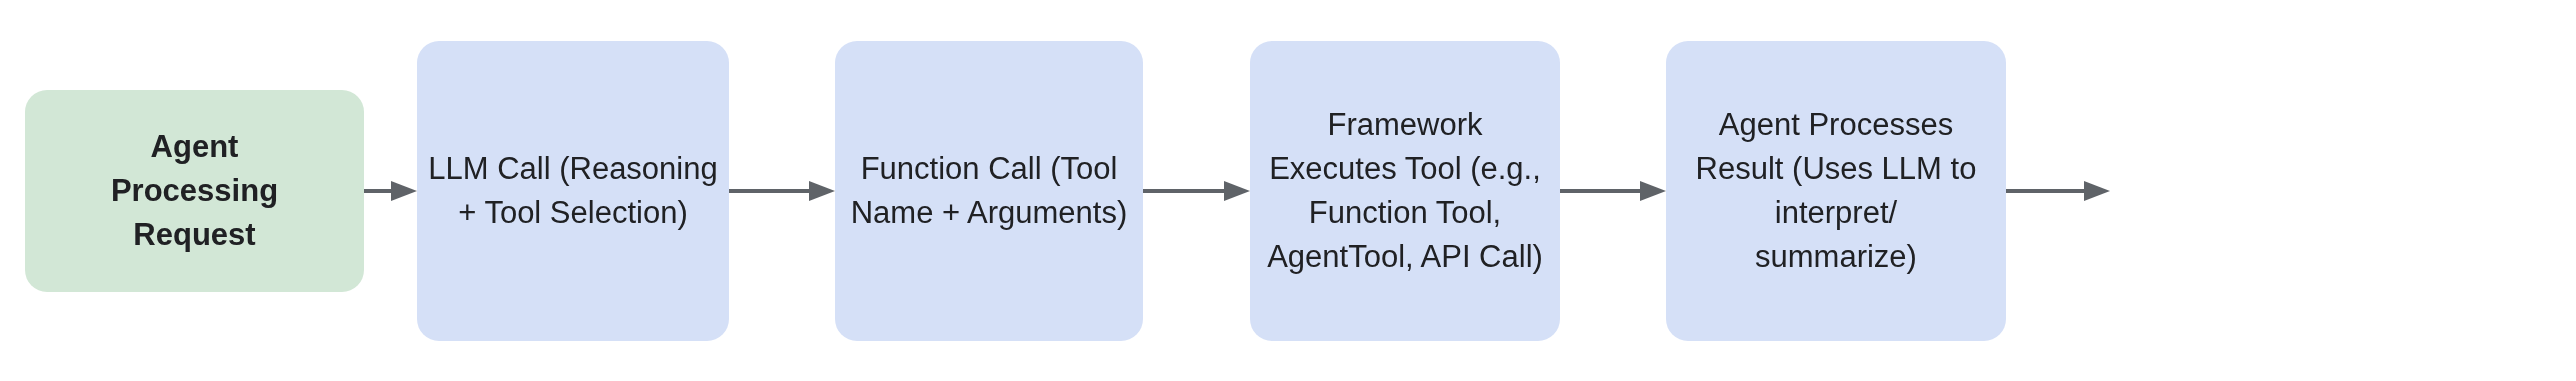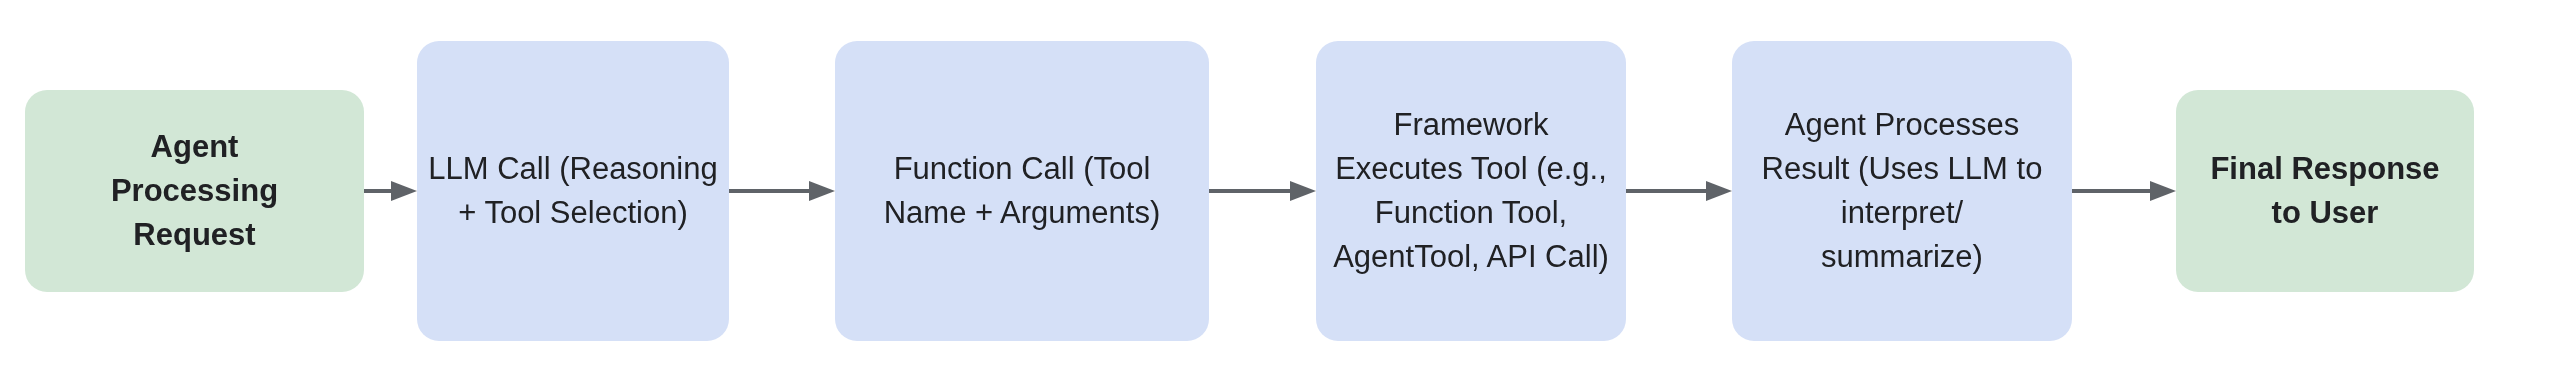--- a/index.html
+++ b/index.html
@@ -30,21 +30,21 @@
     text-align: center;
     font-size: 31px;
     line-height: 44px;
     white-space: pre-line;
     padding: 0 9.4px;
   }
   .terminal { background: var(--terminal-fill); font-weight: 700; height: 202px; }
   .process  { background: var(--process-fill);  font-weight: 400; height: 300px; }
   .n0 { width: 339px; margin-left: 25px; }
   .n1 { width: 312px; }
-  .n2 { width: 374px; }
+  .n2 { width: 308px; }
   .n3 { width: 310px; }
   .n4 { width: 340px; }
   .n5 { width: 298px; }
   .arrow {
     flex: none;
     display: flex;
     align-items: center;
   }
   .a0 { width: 53px; }
   .a1 { width: 106px; }
@@ -118,19 +118,15 @@
 Result (Uses LLM to
 interpret/
 summarize)</span>
   </div>
 
   <div class="arrow a4">
     <div class="shaft"></div>
     <div class="head"></div>
   </div>
 
-  <div class="node terminal n5">
-    <span>Final Response
-to User</span>
-  </div>
 
 </div>
 
 
 </body></html>

